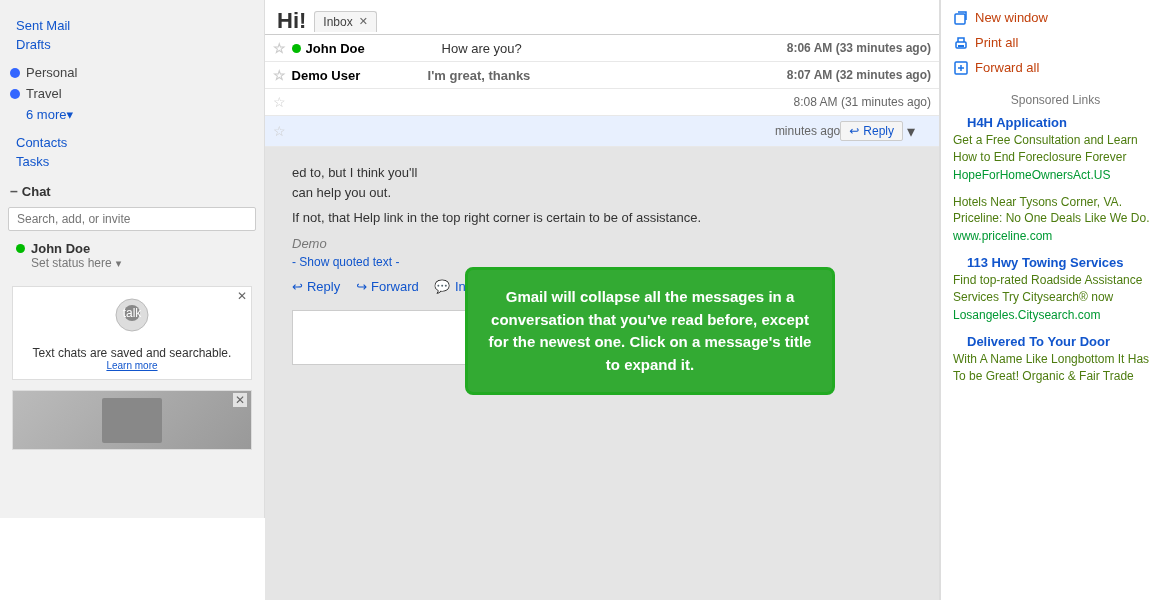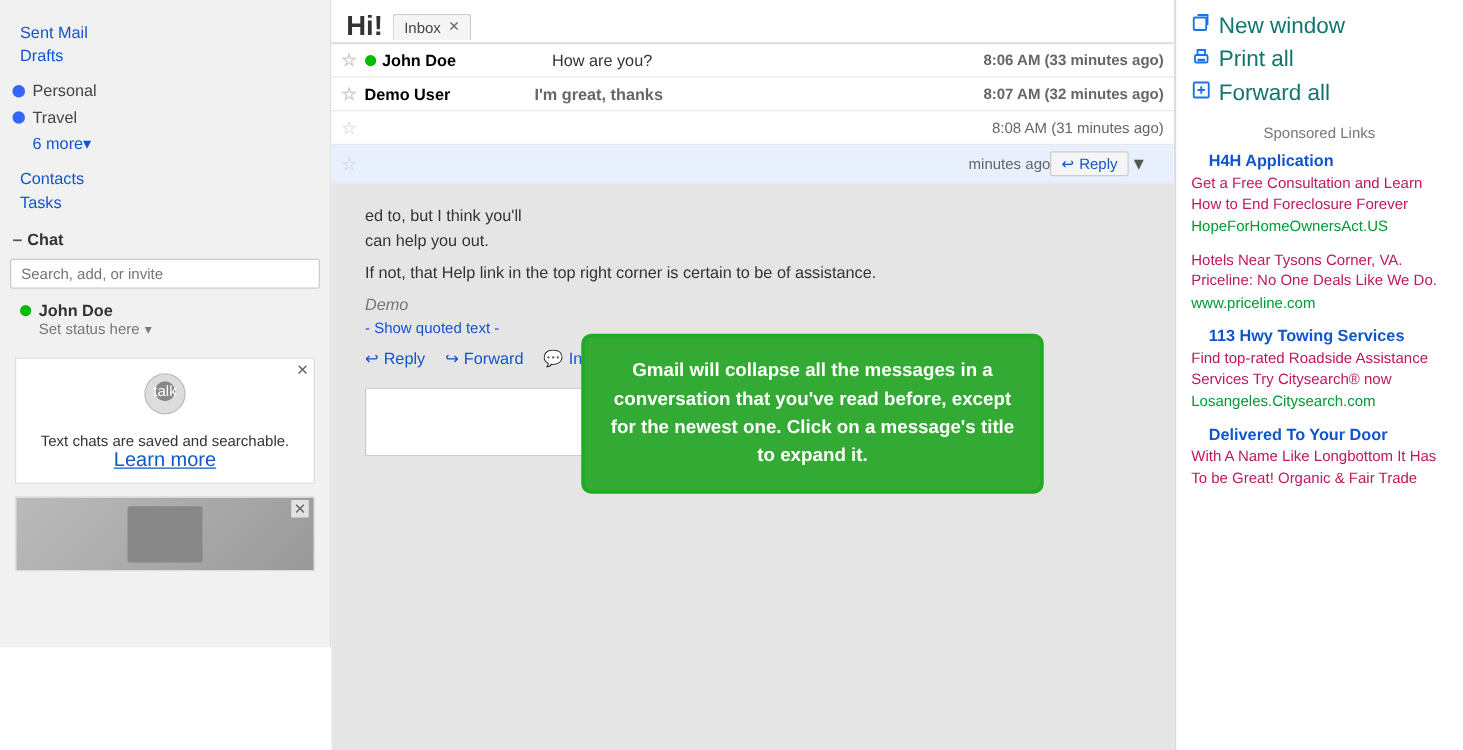--- a/index.html
+++ b/index.html
@@ -121,21 +121,21 @@
       font-size: 28px;
     }
     .talk-ad-text {
       font-size: 12px;
       font-weight: normal;
       color: #333;
       margin-top: 4px;
     }
     .talk-ad-link {
       color: #15c;
-      font-size: 16px;
+      font-size: 10px;
       text-decoration: underline;
       cursor: pointer;
     }
     .video-ad {
       margin: 6px 12px;
       border: 1px solid #ddd;
       background: #ddd;
       height: 60px;
       position: relative;
       overflow: hidden;
@@ -352,22 +352,22 @@
     .right-sidebar-actions {
       display: flex;
       flex-direction: column;
       gap: 6px;
       margin-bottom: 14px;
     }
     .sidebar-action-link {
       display: flex;
       align-items: flex-start;
       gap: 6px;
-      color: #0f766e;
-      font-size: 18px;
+      color: #c2410c;
+      font-size: 13px;
       text-decoration: none;
       cursor: pointer;
     }
     .action-icon {
       width: 16px;
       height: 16px;
       flex-shrink: 0;
     }
     .sponsored-header {
       font-size: 12px;
@@ -381,21 +381,21 @@
     .ad-title {
       color: #15c;
       font-size: 13px;
       font-weight: bold;
       text-decoration: none;
       cursor: pointer;
       margin-left: 14px;
     }
     .ad-text {
       font-size: 12px;
-      color: #be185d;
+      color: #4d7c0f;
       line-height: 1.4;
       margin: 2px 0;
     }
     .ad-url {
       font-size: 12px;
       color: #093;
     }
   </style>
 </head>
 <body>

